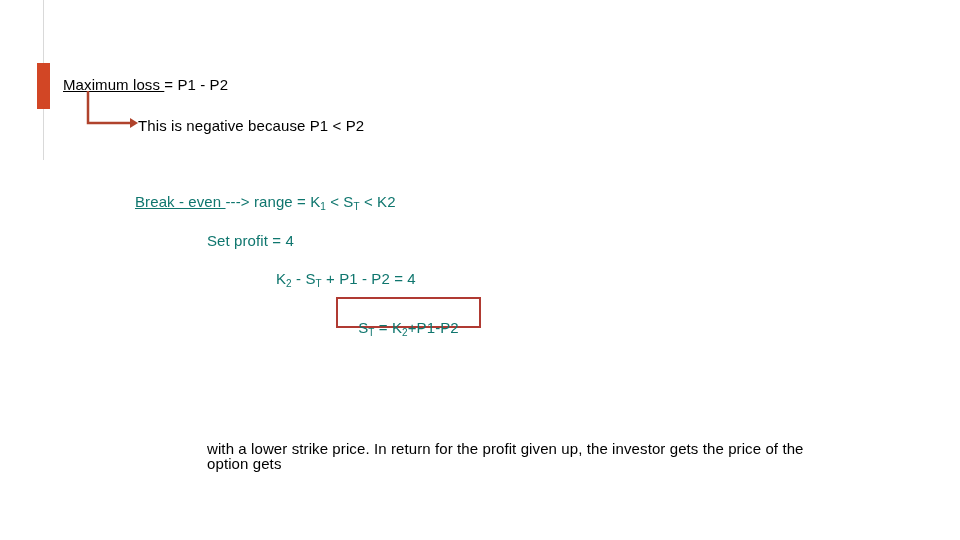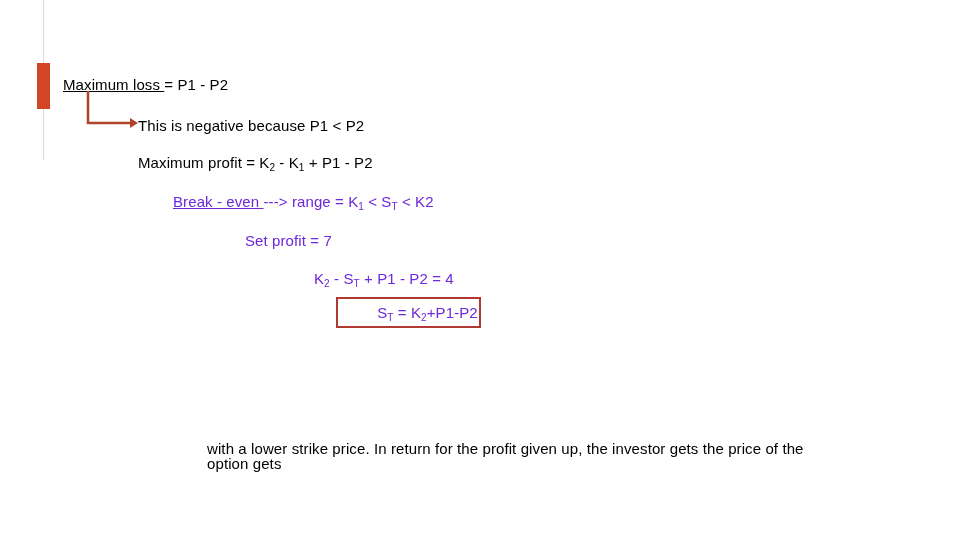--- a/index.html
+++ b/index.html
@@ -38,21 +38,21 @@
 
   
   .line {
     position: absolute;
     white-space: nowrap;
     font-size: 15px;
     line-height: 20px;
     letter-spacing: 0.1px;
     color: #000000;
   }
-  .purple { color: #6d28d9; margin-left: 38px; }
+  .purple { color: #0f766e; }
   .u { text-decoration: underline; }
   sub {
     font-size: 10px;
     vertical-align: baseline;
     position: relative;
     top: 3px;
   }
 
   .l-maxloss   { left: 63px;  top: 75px; }
   .l-negative  { left: 138px; top: 116px; }
@@ -71,21 +71,21 @@
     top: 297px;
     width: 145px;
     height: 31px;
     border: 2px solid #b03a32;
     box-sizing: border-box;
   }
   .result-box .line {
     position: static;
     display: block;
     text-align: center;
-    padding-top: 4px;
+    padding-top: 19px;
   }
 
   
   .arrow-svg {
     position: absolute;
     left: 80px;
     top: 86px;
     width: 70px;
     height: 45px;
     overflow: visible;
@@ -101,25 +101,24 @@
 
   <div class="line l-maxloss"><span class="u">Maximum loss </span><span>= P1 - P2</span></div>
 
   <svg class="arrow-svg" viewBox="0 0 70 45">
     <path d="M 8 5 L 8 37 L 52 37" stroke="#b0432c" stroke-width="2.5" fill="none"></path>
     <path d="M 50 32 L 58 37 L 50 42 Z" fill="#b0432c"></path>
   </svg>
 
   <div class="line l-negative">This is negative because P1 &lt; P2</div>
 
-  <div class="line l-maxprofit"><span>Maximum profit = K</span><sub>2</sub><span> - K</span><sub>1</sub><span> + P1 - P2</span></div>
 
   <div class="line l-breakeven purple"><span class="u">Break - even </span><span>---&gt; range = K</span><sub>1</sub><span> &lt; S</span><sub>T</sub><span> &lt; K2</span></div>
 
-  <div class="line l-setprofit purple">Set profit = 7</div>
+  <div class="line l-setprofit purple">Set profit = 4</div>
 
   <div class="line l-equation purple"><span>K</span><sub>2</sub><span> - S</span><sub>T</sub><span> + P1 - P2 = 4</span></div>
 
   <div class="result-box">
     <div class="line purple"><span>S</span><sub>T</sub><span> = K</span><sub>2</sub><span>+P1-P2</span></div>
   </div>
 
   <div class="line l-para2">with a lower strike price. In return for the profit given up, the investor  gets the price of the</div>
   <div class="line l-para3">option gets</div>
 

